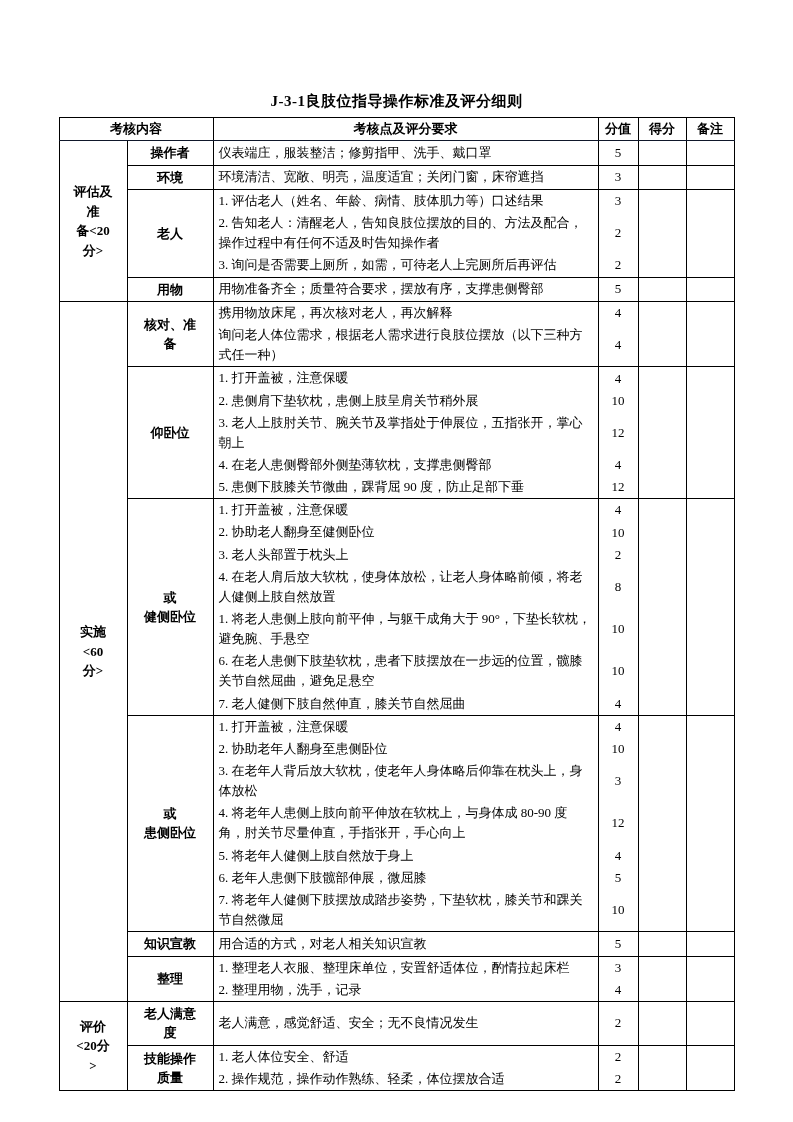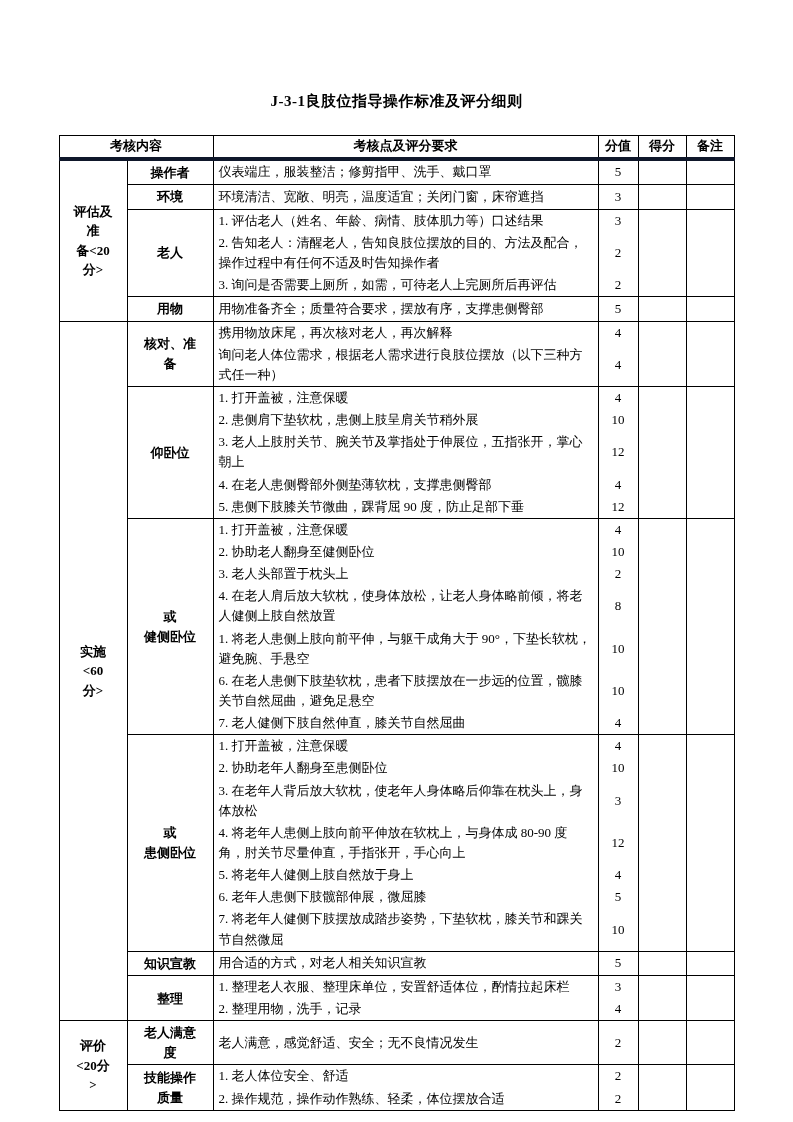--- a/index.html
+++ b/index.html
@@ -12,37 +12,37 @@
     color: #000;
     font-family: "Liberation Serif", "DejaVu Serif", serif;
     padding-top: 92px;
     overflow: hidden;
   }
   .title {
     text-align: center;
     font-size: 15px;
     font-weight: bold;
     letter-spacing: 0.5px;
-    margin-bottom: 24px;
+    margin-bottom: 6px;
   }
   table.score-table {
     width: 675px;
     margin: 0 auto;
     border-collapse: collapse;
     table-layout: fixed;
     border: 1.5px solid #000;
     font-size: 13px;
   }
   .score-table th, .score-table td {
     border-left: 1px solid #000;
     border-right: 1px solid #000;
   }
   .score-table thead th {
     border-top: 1px solid #000;
-    border-bottom: 4px solid #0f172a;
+    border-bottom: 1px solid #0f172a;
     font-weight: bold;
     text-align: center;
     height: 23px;
     font-size: 13px;
     margin-top: 19px;
   }
   .score-table tbody tr.group-start td { border-top: 1px solid #000; }
   .score-table td { vertical-align: middle; }
   td.section-cell {
     text-align: center;

